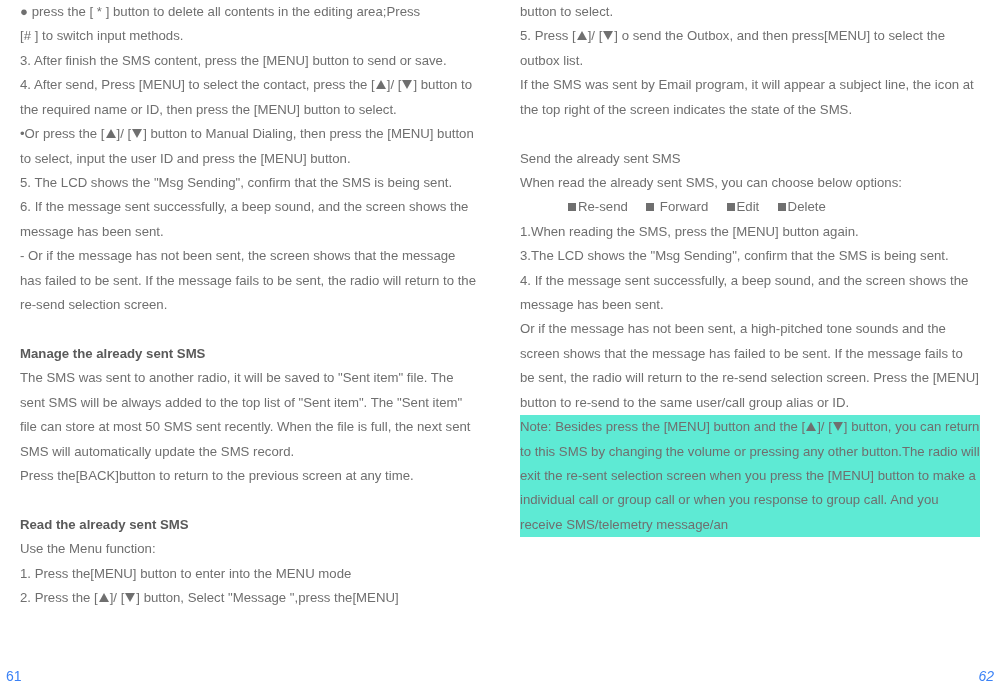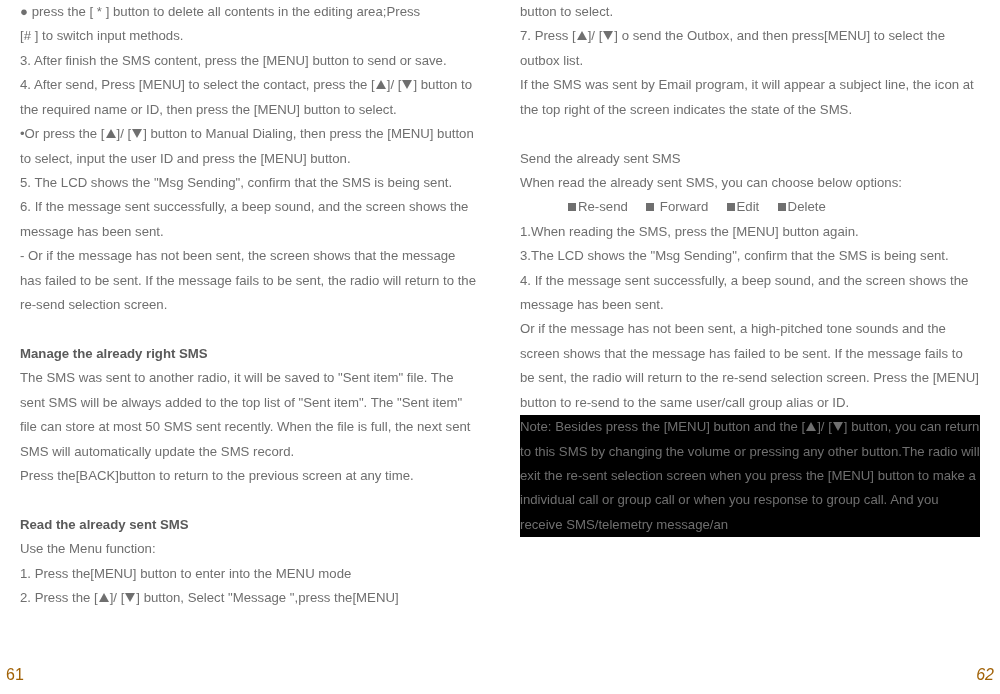--- a/index.html
+++ b/index.html
@@ -19,28 +19,28 @@
     height: 694px;
     padding: 0 20px 8px 20px;
     position: relative;
     display: flex;
     flex-direction: column;
   }
   .page-content { flex: 1; }
   .page-num {
     position: absolute;
     bottom: 4px;
-    font-size: 16px;
-    color: #a16207;
+    font-size: 14px;
+    color: #3b82f6;
   }
   .left .page-num { left: 6px; }
   .right .page-num { right: 6px; font-style: italic; }
   .bold { font-weight: bold; color: #5a5a5a; }
   .note-wrap {
-    background: #000000;
+    background: #5eead4;
     padding: 0;
   }
   .tri-up, .tri-down {
     display: inline-block;
     width: 0; height: 0;
     vertical-align: middle;
     margin: 0 1px 2px 1px;
   }
   .tri-up {
     border-left: 5.5px solid transparent;
@@ -74,39 +74,39 @@
     <p>
       <span>4. After send, Press [MENU] to select the contact, press the [</span><span class="tri-up"></span><span>]/ [</span><span class="tri-down"></span><span>] button to the required name or ID, then press the [MENU] button to select.</span>
     </p>
     <p>
       <span>•Or press the [</span><span class="tri-up"></span><span>]/ [</span><span class="tri-down"></span><span>] button to Manual Dialing, then press the [MENU] button to select, input the user ID and press the [MENU] button.</span>
     </p>
     <p><span>5. The LCD shows the "Msg  Sending", confirm that the SMS is being sent.</span></p>
     <p><span>6. If the message sent successfully, a beep sound, and the screen shows the message has been sent.</span></p>
     <p><span>- Or if the message has not been sent, the screen shows that the message has failed to be sent. If the message fails to be sent, the radio will return to the re-send selection screen.</span></p>
     <p>&nbsp;</p>
-    <p class="bold"><span>Manage the already right SMS</span></p>
+    <p class="bold"><span>Manage the already sent SMS</span></p>
     <p><span>The SMS was sent to another radio, it will be saved to "Sent item" file. The sent SMS will be always added to the top list of "Sent item". The "Sent item" file can store at most 50 SMS sent recently. When the file is full, the next sent SMS will automatically update the SMS record.</span></p>
     <p><span>Press the[BACK]button to return to the previous screen at any time.</span></p>
     <p>&nbsp;</p>
     <p class="bold"><span>Read the already sent SMS</span></p>
     <p><span>Use the Menu function:</span></p>
     <p><span>1. Press the[MENU] button to enter into the MENU mode</span></p>
     <p>
       <span>2. Press the [</span><span class="tri-up"></span><span>]/ [</span><span class="tri-down"></span><span>] button, Select "Message ",press the[MENU]</span>
     </p>
   </div>
   <div class="page-num"><span>61</span></div>
 </div>
 
 <div class="page right">
   <div class="page-content">
     <p><span>button to select.</span></p>
     <p>
-      <span>7.  Press [</span><span class="tri-up"></span><span>]/ [</span><span class="tri-down"></span><span>] o send the Outbox, and then press[MENU] to select the outbox list.</span>
+      <span>5.  Press [</span><span class="tri-up"></span><span>]/ [</span><span class="tri-down"></span><span>] o send the Outbox, and then press[MENU] to select the outbox list.</span>
     </p>
     <p><span>If the SMS was sent by Email program, it will appear a subject line, the icon at the top right of the screen indicates the state of the SMS.</span></p>
     <p>&nbsp;</p>
     <p><span>Send the already sent SMS</span></p>
     <p><span>When read the already sent SMS, you can choose below options:</span></p>
     <p class="indent">
       <span class="sq"></span><span>Re-send</span>&nbsp;&nbsp;&nbsp;&nbsp;
       <span class="sq"></span><span> Forward</span>&nbsp;&nbsp;&nbsp;&nbsp;
       <span class="sq"></span><span>Edit</span>&nbsp;&nbsp;&nbsp;&nbsp;
       <span class="sq"></span><span>Delete</span>

